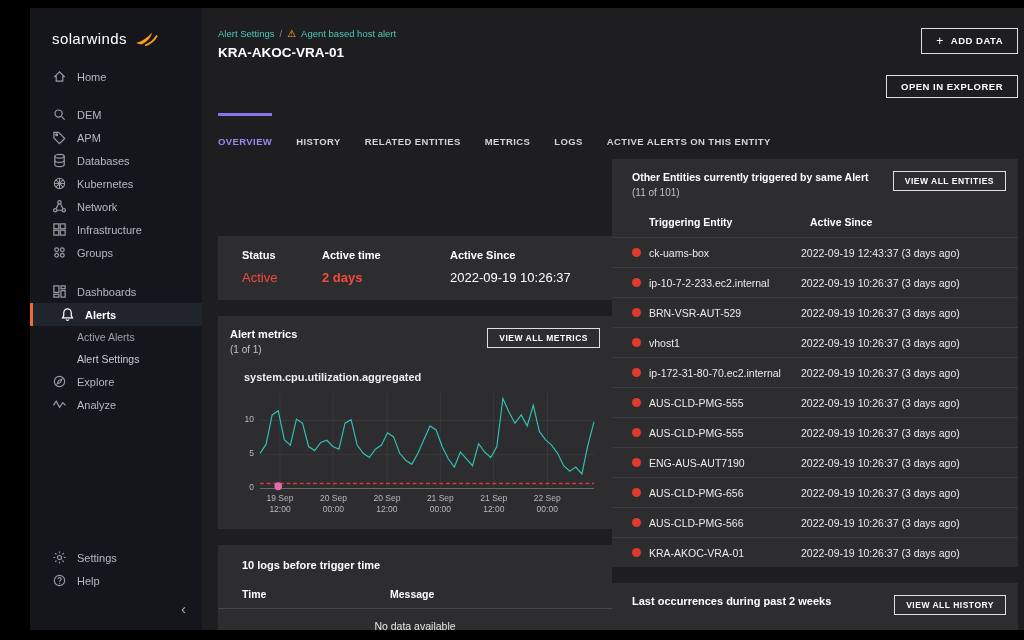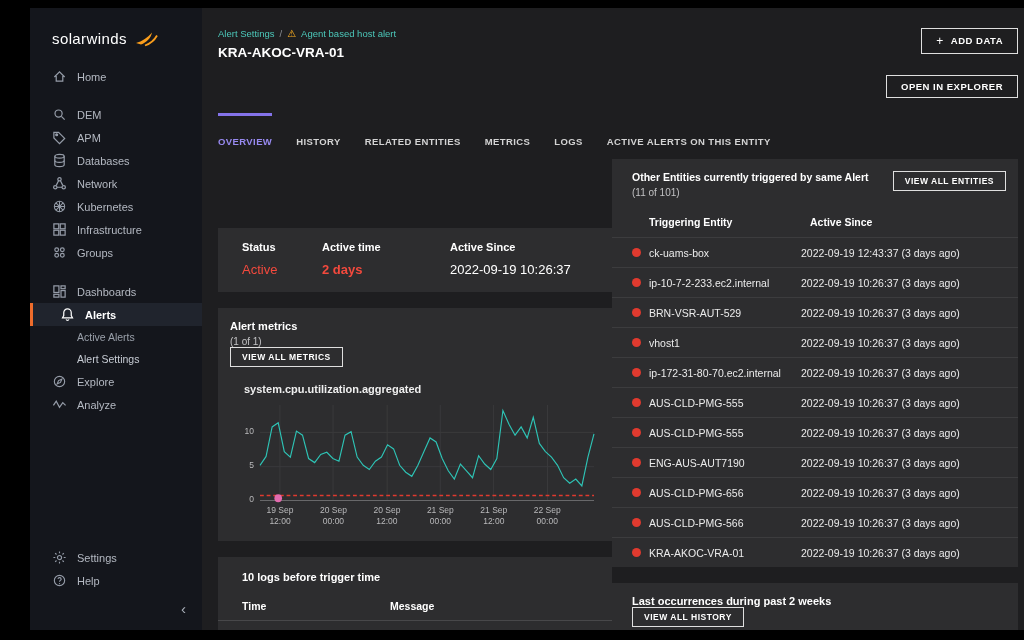--- a/index.html
+++ b/index.html
@@ -58,21 +58,21 @@
   
   .status-card { display:flex; padding:13px 24px 15px; gap:0; }
   .st-col { }
   .st-col1 { width:80px; } .st-col2 { width:128px; }
   .st-label { font-size:11px; font-weight:bold; color:#fff; }
   .st-value { margin-top:9px; font-size:13px; color:#fff; }
   .red { color:#f4493d; }
 
   
   .metrics-card { margin-top:16px; padding:12px 12px 12px; }
-  .card-head { display:flex; justify-content:space-between; align-items:flex-start;flex-direction:column; }
+  .card-head { display:flex; justify-content:space-between; align-items:flex-start; }
   .card-title { font-size:11px; font-weight:bold; color:#fff; }
   .card-sub { margin-top:4px; font-size:10px; color:#c2c2c4; }
   .metric-name { margin:16px 0 10px 14px; font-size:11px; font-weight:bold; color:#efefef; }
   .chart-wrap { position:relative; margin:4px 6px 0 30px; }
   .chart-svg { display:block; width:100%; height:96px; overflow:visible; }
   .ytick { position:absolute; left:-24px; width:18px; text-align:right; font-size:8.5px; color:#b9b9bb; }
   .yt0 { top:21px; } .yt1 { top:55px; } .yt2 { top:89px; }
   .xticks { position:relative; height:24px; margin-top:4px; }
   .xtick { position:absolute; transform:translateX(-50%); text-align:center; font-size:8.5px; color:#b9b9bb; line-height:1.3; }
   .xt0{left:6%;} .xt1{left:22%;} .xt2{left:38%;} .xt3{left:54%;} .xt4{left:70%;} .xt5{left:86%;}
@@ -150,37 +150,37 @@
             <svg width="15" height="15" viewBox="0 0 16 16" fill="none" stroke="currentColor" stroke-width="1.3">
               <ellipse cx="8" cy="3.5" rx="5" ry="2"></ellipse>
               <path d="M3 3.5v9c0 1.1 2.2 2 5 2s5-.9 5-2v-9"></path>
               <path d="M3 8c0 1.1 2.2 2 5 2s5-.9 5-2"></path>
             </svg>
           </span>
         <span>Databases</span>
       </div>
       <div class="nav-item">
         <span class="nicon">
+            <svg width="15" height="15" viewBox="0 0 16 16" fill="none" stroke="currentColor" stroke-width="1.1">
+              <circle cx="8" cy="8" r="5.5"></circle>
+              <path d="M8 2.5v11M2.5 8h11M4.2 4.2l7.6 7.6M11.8 4.2l-7.6 7.6"></path>
+            </svg>
+          </span>
+        <span>Kubernetes</span>
+      </div>
+      <div class="nav-item">
+        <span class="nicon">
             <svg width="15" height="15" viewBox="0 0 16 16" fill="none" stroke="currentColor" stroke-width="1.3">
               <circle cx="8" cy="3.5" r="1.8"></circle>
               <circle cx="3.5" cy="12" r="1.8"></circle>
               <circle cx="12.5" cy="12" r="1.8"></circle>
               <path d="M7 5l-2.5 5M9 5l2.5 5M5.3 12h5.4"></path>
             </svg>
           </span>
         <span>Network</span>
-      </div>
-      <div class="nav-item">
-        <span class="nicon">
-            <svg width="15" height="15" viewBox="0 0 16 16" fill="none" stroke="currentColor" stroke-width="1.1">
-              <circle cx="8" cy="8" r="5.5"></circle>
-              <path d="M8 2.5v11M2.5 8h11M4.2 4.2l7.6 7.6M11.8 4.2l-7.6 7.6"></path>
-            </svg>
-          </span>
-        <span>Kubernetes</span>
       </div>
       <div class="nav-item">
         <span class="nicon">
             <svg width="15" height="15" viewBox="0 0 16 16" fill="none" stroke="currentColor" stroke-width="1.3">
               <rect x="2" y="2" width="5.2" height="5.2"></rect>
               <rect x="8.8" y="2" width="5.2" height="5.2"></rect>
               <rect x="2" y="8.8" width="5.2" height="5.2"></rect>
               <rect x="8.8" y="8.8" width="5.2" height="5.2"></rect>
             </svg>
           </span>

